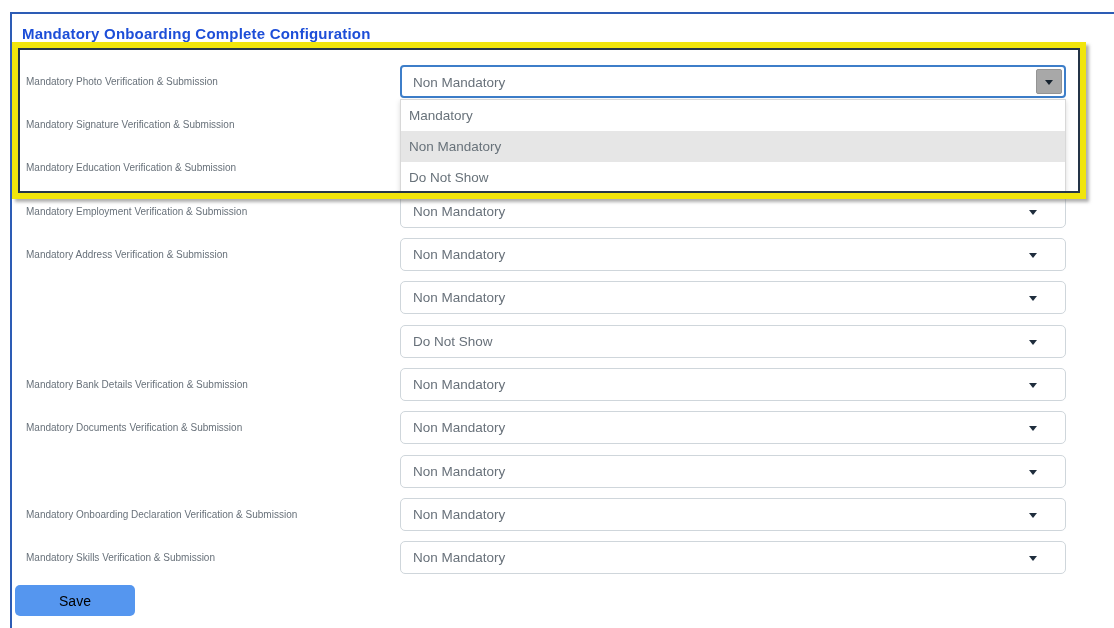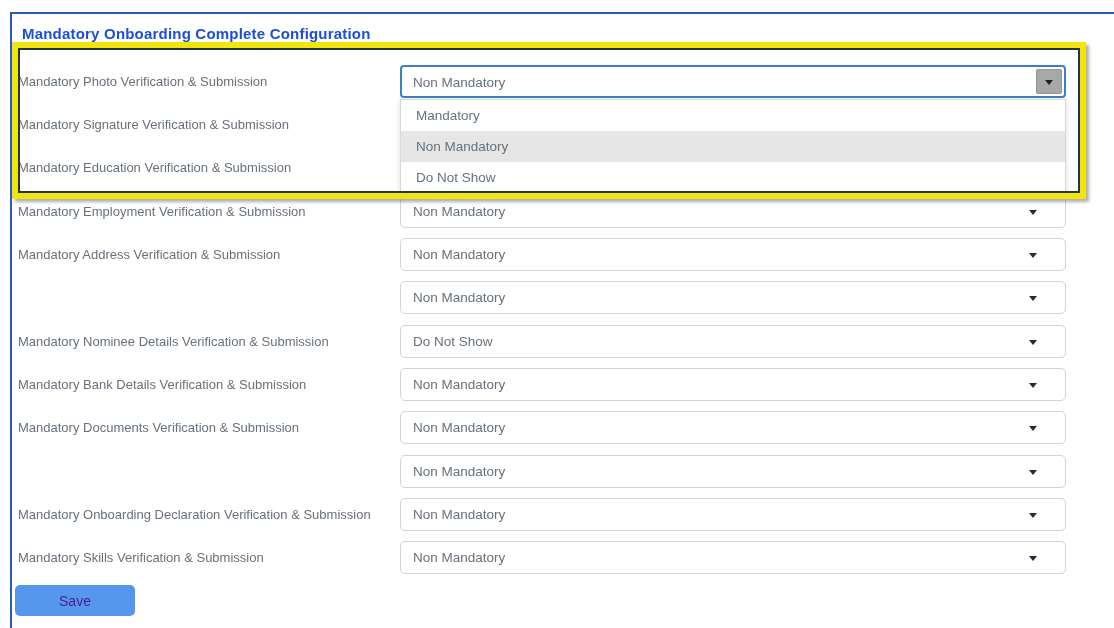--- a/index.html
+++ b/index.html
@@ -1,41 +1,41 @@
 <!DOCTYPE html>
 <html><head>
 <meta charset="utf-8">
 <style>
   html,body{margin:0;padding:0;background:#ffffff;width:1114px;height:628px;overflow:hidden;
     font-family:"Liberation Sans","DejaVu Sans",sans-serif;}
   .panel{position:absolute;left:10px;top:12px;width:1104px;height:616px;
     border-top:2px solid #2d5cb5;border-left:2px solid #2d5cb5;background:#ffffff;}
   .title{position:absolute;left:10px;top:11px;font-size:15px;font-weight:700;color:#1d4ed8;letter-spacing:.2px;}
   .row{position:absolute;left:2px;width:1052px;height:33px;}
-  .row-label{position:absolute;left:4px;top:0;height:33px;line-height:33px;font-size:13px;color:#68717a;white-space:nowrap;}
+  .row-label{position:absolute;left:12px;top:0;height:33px;line-height:33px;font-size:10px;color:#68717a;white-space:nowrap;}
   .select{position:absolute;left:386px;top:0;width:666px;height:33px;box-sizing:border-box;
     border:1px solid #cfd6db;border-radius:5px;background:#ffffff;cursor:pointer;}
   .select .value{position:absolute;left:12px;top:0;height:31px;line-height:31px;font-size:13.5px;color:#68717a;white-space:nowrap;}
   .caret{position:absolute;right:28px;top:14px;width:0;height:0;
     border-left:4px solid transparent;border-right:4px solid transparent;border-top:5px solid #1f2d3d;}
   .select.focused{border:2px solid #3d7ec9;border-radius:4px;}
   .select.focused .value{left:11px;}
   .native-btn{position:absolute;right:2px;top:2px;bottom:2px;width:26px;background:#a8a8a8;
     border:1px solid #949494;border-radius:2px;box-sizing:border-box;cursor:pointer;}
   .native-btn .tri{position:absolute;left:50%;top:50%;margin-left:-4px;margin-top:-2px;width:0;height:0;
     border-left:4px solid transparent;border-right:4px solid transparent;border-top:5px solid #16222e;}
   .menu{position:absolute;left:388px;top:85px;width:664px;background:#ffffff;z-index:5;
     border:1px solid #d8d8d8;box-shadow:0 2px 5px rgba(0,0,0,.15);}
-  .option{height:31px;line-height:31px;padding-left:15px;font-size:13.5px;color:#68727a;cursor:pointer;background:#ffffff;}
+  .option{height:31px;line-height:31px;padding-left:8px;font-size:13.5px;color:#68727a;cursor:pointer;background:#ffffff;}
   .option.highlighted{background:#e6e6e6;}
   .highlight-box{position:absolute;left:0;top:28px;width:1074px;height:157px;box-sizing:border-box;
     border:6px solid #f1e50c;box-shadow:3px 3px 3px rgba(110,110,110,.55);z-index:10;pointer-events:none;}
   .highlight-inner{width:100%;height:100%;box-sizing:border-box;border:2px solid #243447;}
   .save-btn{position:absolute;left:3px;top:571px;width:120px;height:31px;background:#5596ef;border:none;
-    border-radius:5px;color:#4c1d95;font-size:14px;font-family:inherit;cursor:pointer;text-align:center;line-height:31px;}
+    border-radius:5px;color:#000000;font-size:14px;font-family:inherit;cursor:pointer;text-align:center;line-height:31px;}
 </style>
 </head>
 <body>
 
 <div class="panel">
 
   <div class="title">Mandatory Onboarding Complete Configuration</div>
 
   <div class="row" style="top:51px">
     <span class="row-label">Mandatory Photo Verification &amp; Submission</span>
@@ -72,21 +72,20 @@
   </div>
 
   <div class="row" style="top:267px">
     <div class="select">
       <span class="value">Non Mandatory</span>
       <div class="caret"></div>
     </div>
   </div>
 
   <div class="row" style="top:311px">
-    <span class="row-label">Mandatory Nominee Details Verification &amp; Submission</span>
     <div class="select">
       <span class="value">Do Not Show</span>
       <div class="caret"></div>
     </div>
   </div>
 
   <div class="row" style="top:354px">
     <span class="row-label">Mandatory Bank Details Verification &amp; Submission</span>
     <div class="select">
       <span class="value">Non Mandatory</span>

